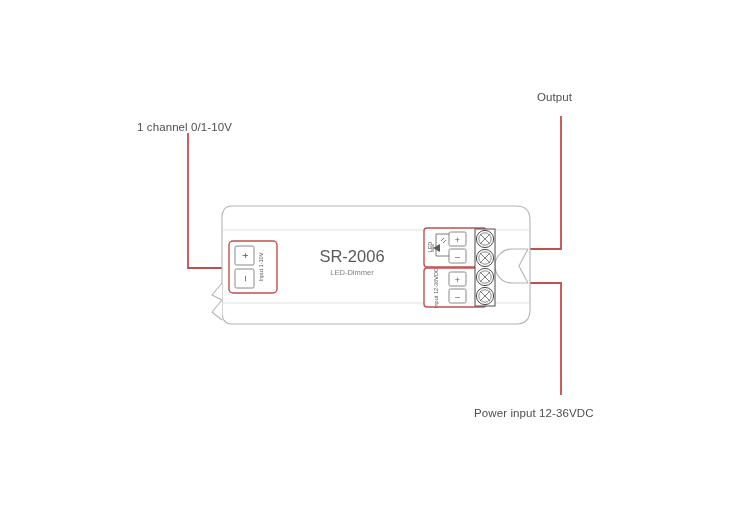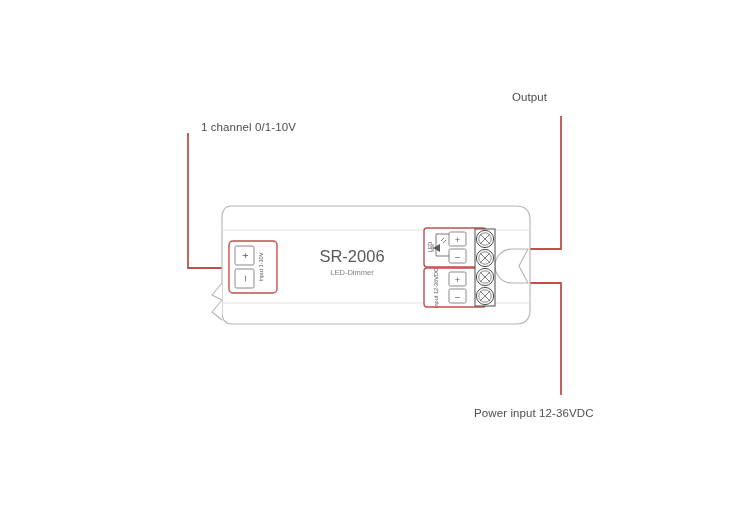--- a/index.html
+++ b/index.html
@@ -26,27 +26,27 @@
   .callout {
     position: absolute;
     font-size: 11.5px;
     line-height: 15px;
     color: #4d4d4d;
     white-space: pre;
     letter-spacing: 0.1px;
   }
 
   #callout-signal-input {
-    left: 146px;
+    left: 137px;
     top: 90px;
-    text-align: right;
+    text-align: left;
     width: 150px;
   }
   #callout-output {
-    left: 512px;
+    left: 537px;
     top: 90px;
     text-align: left;
   }
   #callout-power-input {
     left: 474px;
     top: 406px;
     text-align: center;
   }
 
   .svg-layer {

